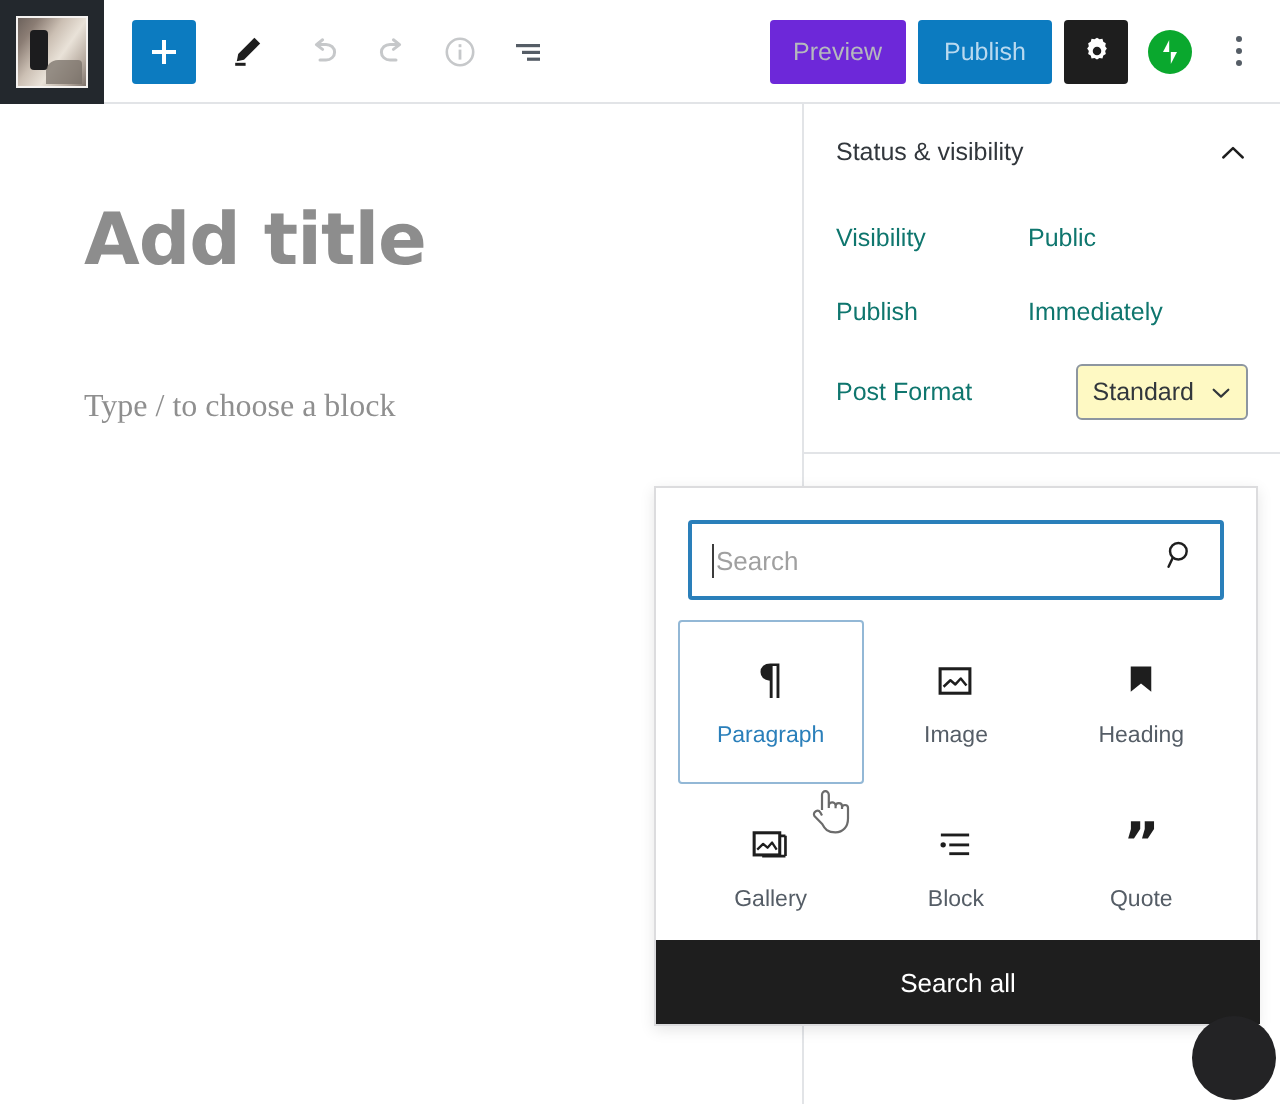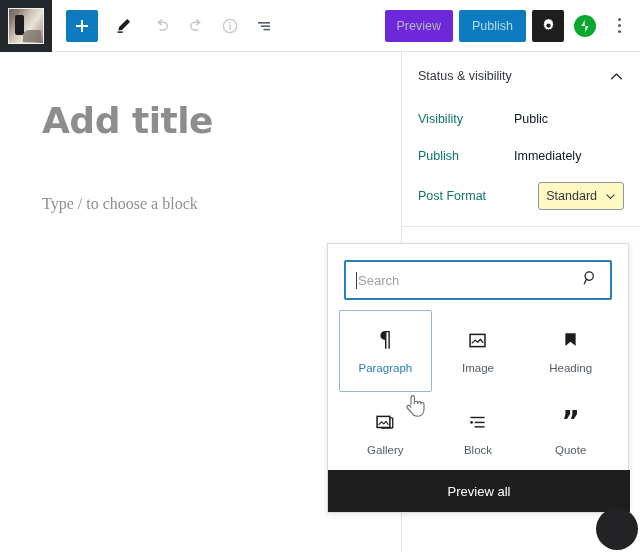--- a/index.html
+++ b/index.html
@@ -194,21 +194,21 @@
     font-size: 12.5px; color: #32373c;
     font-family: "Liberation Sans", sans-serif;
   }
   .panel-rows { padding: 0 16px; }
   .prow {
     display: flex; align-items: center;
     height: 37px;
     font-size: 12.5px;
   }
   .prow .lbl { color: #0f766e; width: 96px; flex: 0 0 96px; }
-  .prow .val { color: #0f172a; cursor: pointer; }
+  .prow .val { color: #0f766e; cursor: pointer; }
   .prow.select-row { height: 44px; justify-content: space-between; }
   .pf-select {
     height: 28px; min-width: 74px;
     border: 1px solid #8d96a0; border-radius: 3px;
     background: #fef9c3; color: #32373c;
     font-size: 12.5px; font-family: "Liberation Sans", sans-serif;
     display: flex; align-items: center; gap: 8px;
     padding: 0 7px; cursor: pointer;
   }
   .sb-divider {
@@ -502,21 +502,21 @@
       </div>
 
       <div class="ins-cell">
         <span class="ins-icon">
             <span class="quote-glyph">”</span>
           </span>
         <span class="cap">Quote</span>
       </div>
     </div>
 
-    <button class="browse-all">Preview all</button>
+    <button class="browse-all">Search all</button>
   </div>
 
   <span class="hand-cursor">
     <svg width="22" height="27" viewBox="0 0 22 27">
       <path d="M7 12V4.4c0-1 .8-1.8 1.7-1.8s1.7.8 1.7 1.8V11m0-1.2c0-.9.8-1.6 1.7-1.6s1.7.7 1.7 1.6v1.3m0-1c0-.9.7-1.5 1.6-1.5s1.6.6 1.6 1.5v1.4m0-.6c0-.8.7-1.4 1.5-1.4s1.5.6 1.5 1.4v5.3c0 4.2-2.5 7-6.3 7-3.9 0-5.3-1.7-6.6-4.2L3.2 15c-.5-.9-.2-1.9.7-2.4.8-.4 1.8-.1 2.3.7l.8 1.5" fill="#ffffff" stroke="#6b6b6b" stroke-width="1.1" stroke-linejoin="round"></path>
     </svg>
   </span>
 
   <div class="touch-dot"></div>
 </div>

